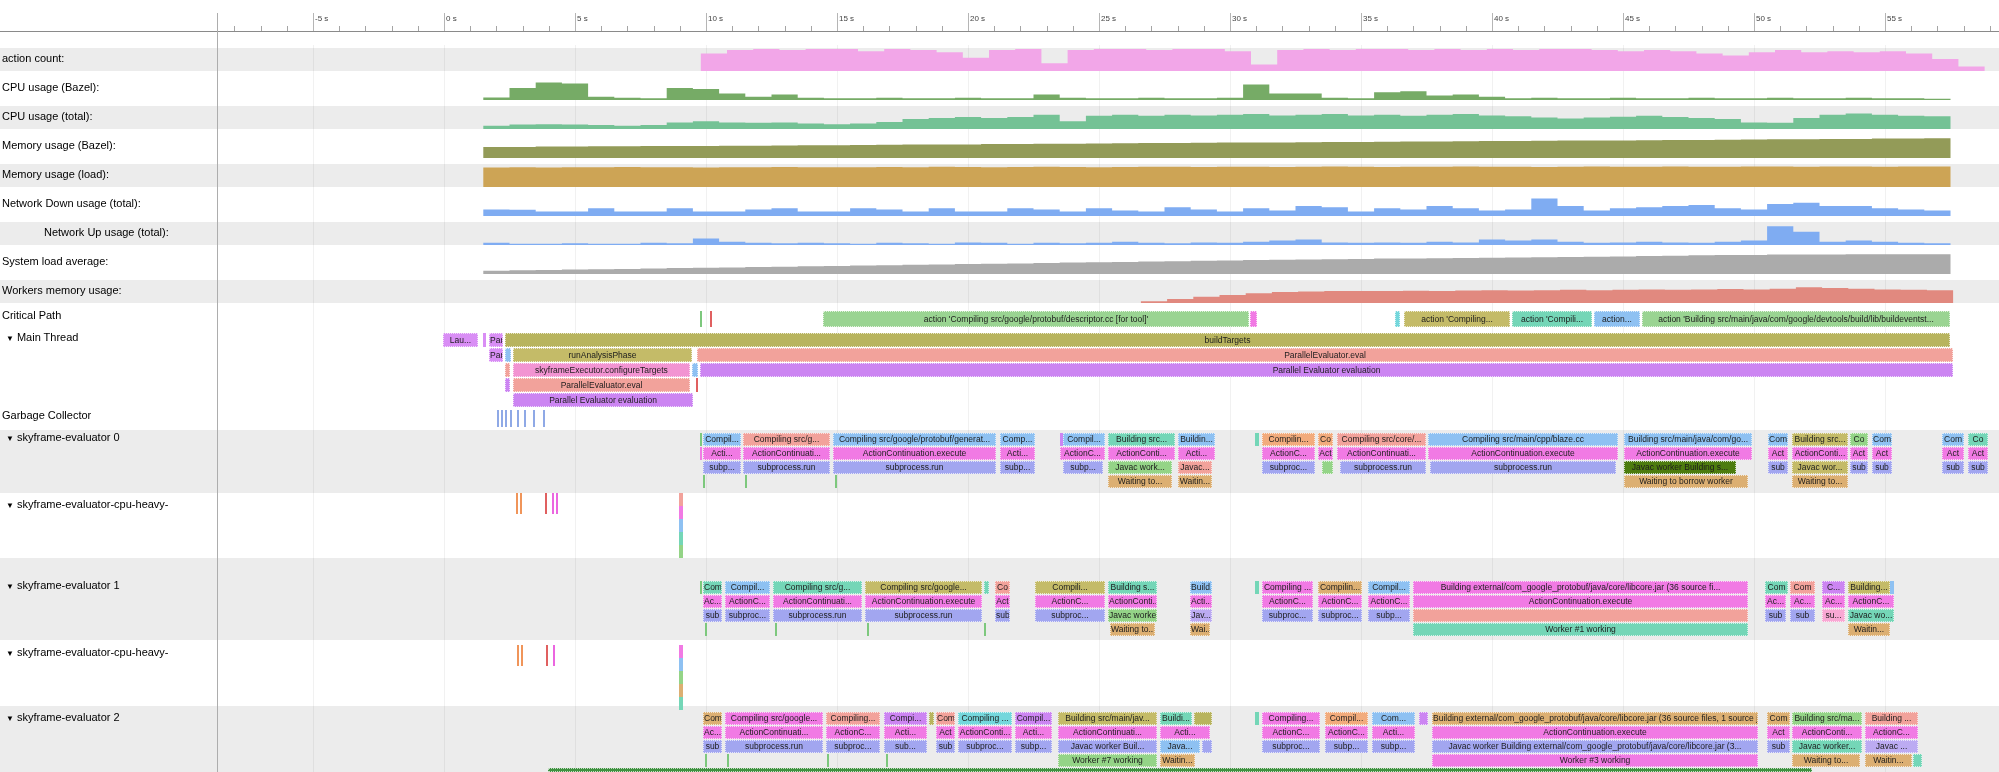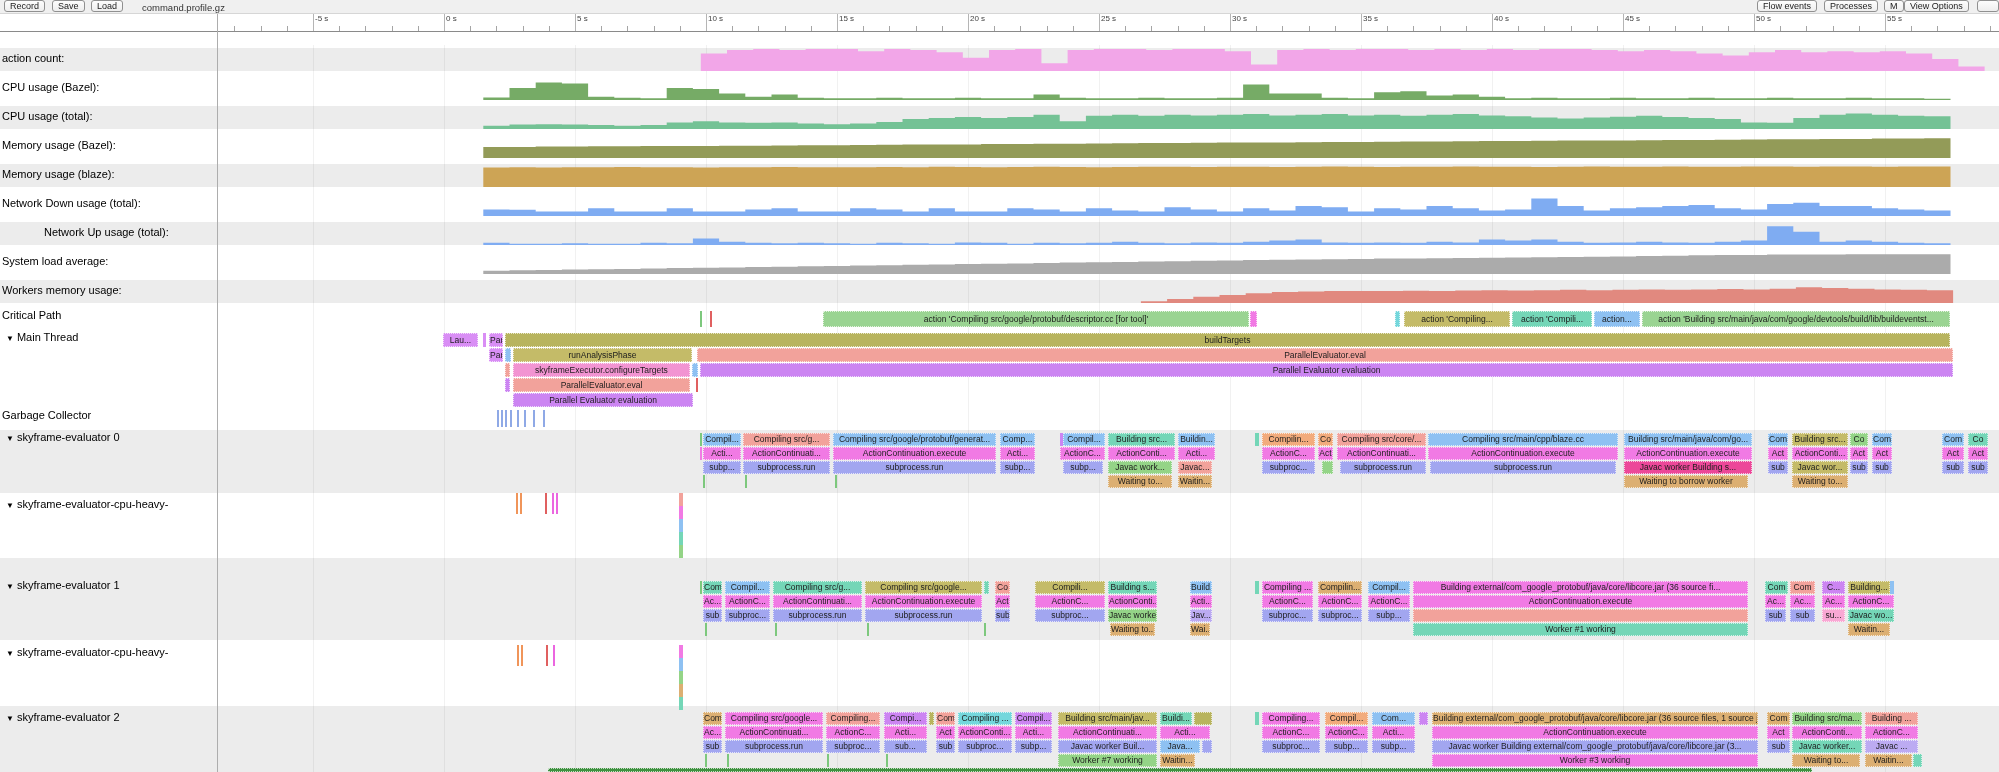--- a/index.html
+++ b/index.html
@@ -25,31 +25,20 @@
   .side-label{position:absolute;left:2px;font-size:11px;color:#000;white-space:nowrap;z-index:20;}
   .side-label .arr{font-size:8px;margin-right:3px;}
   .chart{position:absolute;left:0;z-index:5;}
   .block{position:absolute;box-sizing:border-box;font-size:8.5px;color:#1c1c1c;text-align:center;
          overflow:hidden;white-space:nowrap;border:1px dotted rgba(255,255,255,0.7);z-index:10;}
 </style>
 </head>
 <body>
 
 <div id="app">
-  <div class="toolbar">
-    <button class="btn" style="left:4px">Record</button>
-    <button class="btn" style="left:52px">Save</button>
-    <button class="btn" style="left:91px">Load</button>
-    <span class="filename">command.profile.gz</span>
-    <button class="btn" style="left:1757px">Flow events</button>
-    <button class="btn" style="left:1824px">Processes</button>
-    <button class="btn" style="left:1884px">M</button>
-    <button class="btn" style="left:1904px">View Options</button>
-    <button class="btn" style="left:1977px;width:22px"></button>
-  </div>
 
   <div class="ruler" id="ruler">
       <div class="tick-major" style="left: 313px;"></div>
       <div class="tick-label" style="left: 315px;">-5 s</div>
       <div class="tick-major" style="left: 444px;"></div>
       <div class="tick-label" style="left: 446px;">0 s</div>
       <div class="tick-major" style="left: 575px;"></div>
       <div class="tick-label" style="left: 577px;">5 s</div>
       <div class="tick-major" style="left: 706px;"></div>
       <div class="tick-label" style="left: 708px;">10 s</div>
@@ -265,21 +254,21 @@
       <div class="block" title="subprocess.run" style="left: 743px; top: 461px; width: 87px; height: 13px; line-height: 11px; background: rgb(162, 166, 240);">subprocess.run</div>
       <div class="block" title="subprocess.run" style="left: 833px; top: 461px; width: 163px; height: 13px; line-height: 11px; background: rgb(162, 166, 240);">subprocess.run</div>
       <div class="block" title="subp..." style="left: 1000px; top: 461px; width: 35px; height: 13px; line-height: 11px; background: rgb(162, 166, 240);">subp...</div>
       <div class="block" title="subp..." style="left: 1063px; top: 461px; width: 40px; height: 13px; line-height: 11px; background: rgb(162, 166, 240);">subp...</div>
       <div class="block" title="Javac work..." style="left: 1108px; top: 461px; width: 64px; height: 13px; line-height: 11px; background: rgb(148, 212, 135);">Javac work...</div>
       <div class="block" title="Javac..." style="left: 1178px; top: 461px; width: 34px; height: 13px; line-height: 11px; background: rgb(242, 162, 155);">Javac...</div>
       <div class="block" title="subproc..." style="left: 1262px; top: 461px; width: 53px; height: 13px; line-height: 11px; background: rgb(162, 166, 240);">subproc...</div>
       <div class="block" style="left: 1322px; top: 461px; width: 11px; height: 13px; line-height: 11px; background: rgb(148, 212, 135);"></div>
       <div class="block" title="subprocess.run" style="left: 1340px; top: 461px; width: 86px; height: 13px; line-height: 11px; background: rgb(162, 166, 240);">subprocess.run</div>
       <div class="block" title="subprocess.run" style="left: 1430px; top: 461px; width: 186px; height: 13px; line-height: 11px; background: rgb(162, 166, 240);">subprocess.run</div>
-      <div class="block" title="Javac worker Building s..." style="left: 1624px; top: 461px; width: 128px; height: 13px; line-height: 11px; background: #ec4899;">Javac worker Building s...</div>
+      <div class="block" title="Javac worker Building s..." style="left: 1624px; top: 461px; width: 112px; height: 13px; line-height: 11px; background: #4d7c0f;">Javac worker Building s...</div>
       <div class="block" title="sub" style="left: 1768px; top: 461px; width: 20px; height: 13px; line-height: 11px; background: rgb(162, 166, 240);">sub</div>
       <div class="block" title="Javac wor..." style="left: 1792px; top: 461px; width: 56px; height: 13px; line-height: 11px; background: rgb(196, 187, 104);">Javac wor...</div>
       <div class="block" title="sub" style="left: 1850px; top: 461px; width: 18px; height: 13px; line-height: 11px; background: rgb(162, 166, 240);">sub</div>
       <div class="block" title="sub" style="left: 1872px; top: 461px; width: 20px; height: 13px; line-height: 11px; background: rgb(162, 166, 240);">sub</div>
       <div class="block" title="sub" style="left: 1942px; top: 461px; width: 22px; height: 13px; line-height: 11px; background: rgb(162, 166, 240);">sub</div>
       <div class="block" title="sub" style="left: 1968px; top: 461px; width: 20px; height: 13px; line-height: 11px; background: rgb(162, 166, 240);">sub</div>
       <div class="block" style="left: 703px; top: 475px; width: 2px; height: 13px; line-height: 11px; background: rgb(125, 200, 125); border: none;"></div>
       <div class="block" style="left: 745px; top: 475px; width: 2px; height: 13px; line-height: 11px; background: rgb(125, 200, 125); border: none;"></div>
       <div class="block" style="left: 835px; top: 475px; width: 2px; height: 13px; line-height: 11px; background: rgb(125, 200, 125); border: none;"></div>
       <div class="block" title="Waiting to..." style="left: 1108px; top: 475px; width: 64px; height: 13px; line-height: 11px; background: rgb(220, 175, 114);">Waiting to...</div>
@@ -428,21 +417,21 @@
       <div class="block" title="Waiting to..." style="left: 1792px; top: 754px; width: 68px; height: 13px; line-height: 11px; background: rgb(220, 175, 114);">Waiting to...</div>
       <div class="block" title="Waitin..." style="left: 1865px; top: 754px; width: 47px; height: 13px; line-height: 11px; background: rgb(220, 175, 114);">Waitin...</div>
       <div class="block" style="left: 1913px; top: 754px; width: 9px; height: 13px; line-height: 11px; background: rgb(116, 214, 183);"></div>
       <div class="block" style="left: 548px; top: 768px; width: 1264px; height: 4px; line-height: 2px; background: rgb(63, 145, 64);"></div>
     </div>
   <div id="labels">
       <div class="side-label" style="top: 52px;">action count:</div>
       <div class="side-label" style="top: 81px;">CPU usage (Bazel):</div>
       <div class="side-label" style="top: 110px;">CPU usage (total):</div>
       <div class="side-label" style="top: 139px;">Memory usage (Bazel):</div>
-      <div class="side-label" style="top: 168px;">Memory usage (blaze):</div>
+      <div class="side-label" style="top: 168px;">Memory usage (load):</div>
       <div class="side-label" style="top: 197px;">Network Down usage (total):</div>
       <div class="side-label" style="top: 226px; padding-left: 42px;">Network Up usage (total):</div>
       <div class="side-label" style="top: 255px;">System load average:</div>
       <div class="side-label" style="top: 284px;">Workers memory usage:</div>
       <div class="side-label" style="top: 309px; left: 2px;">Critical Path</div>
       <div class="side-label" style="top: 331px; left: 6px;"><span class="arr">▼</span>Main Thread</div>
       <div class="side-label" style="top: 409px; left: 2px;">Garbage Collector</div>
       <div class="side-label" style="top: 431px; left: 6px;"><span class="arr">▼</span>skyframe-evaluator 0</div>
       <div class="side-label" style="top: 498px; left: 6px;"><span class="arr">▼</span>skyframe-evaluator-cpu-heavy-</div>
       <div class="side-label" style="top: 579px; left: 6px;"><span class="arr">▼</span>skyframe-evaluator 1</div>

